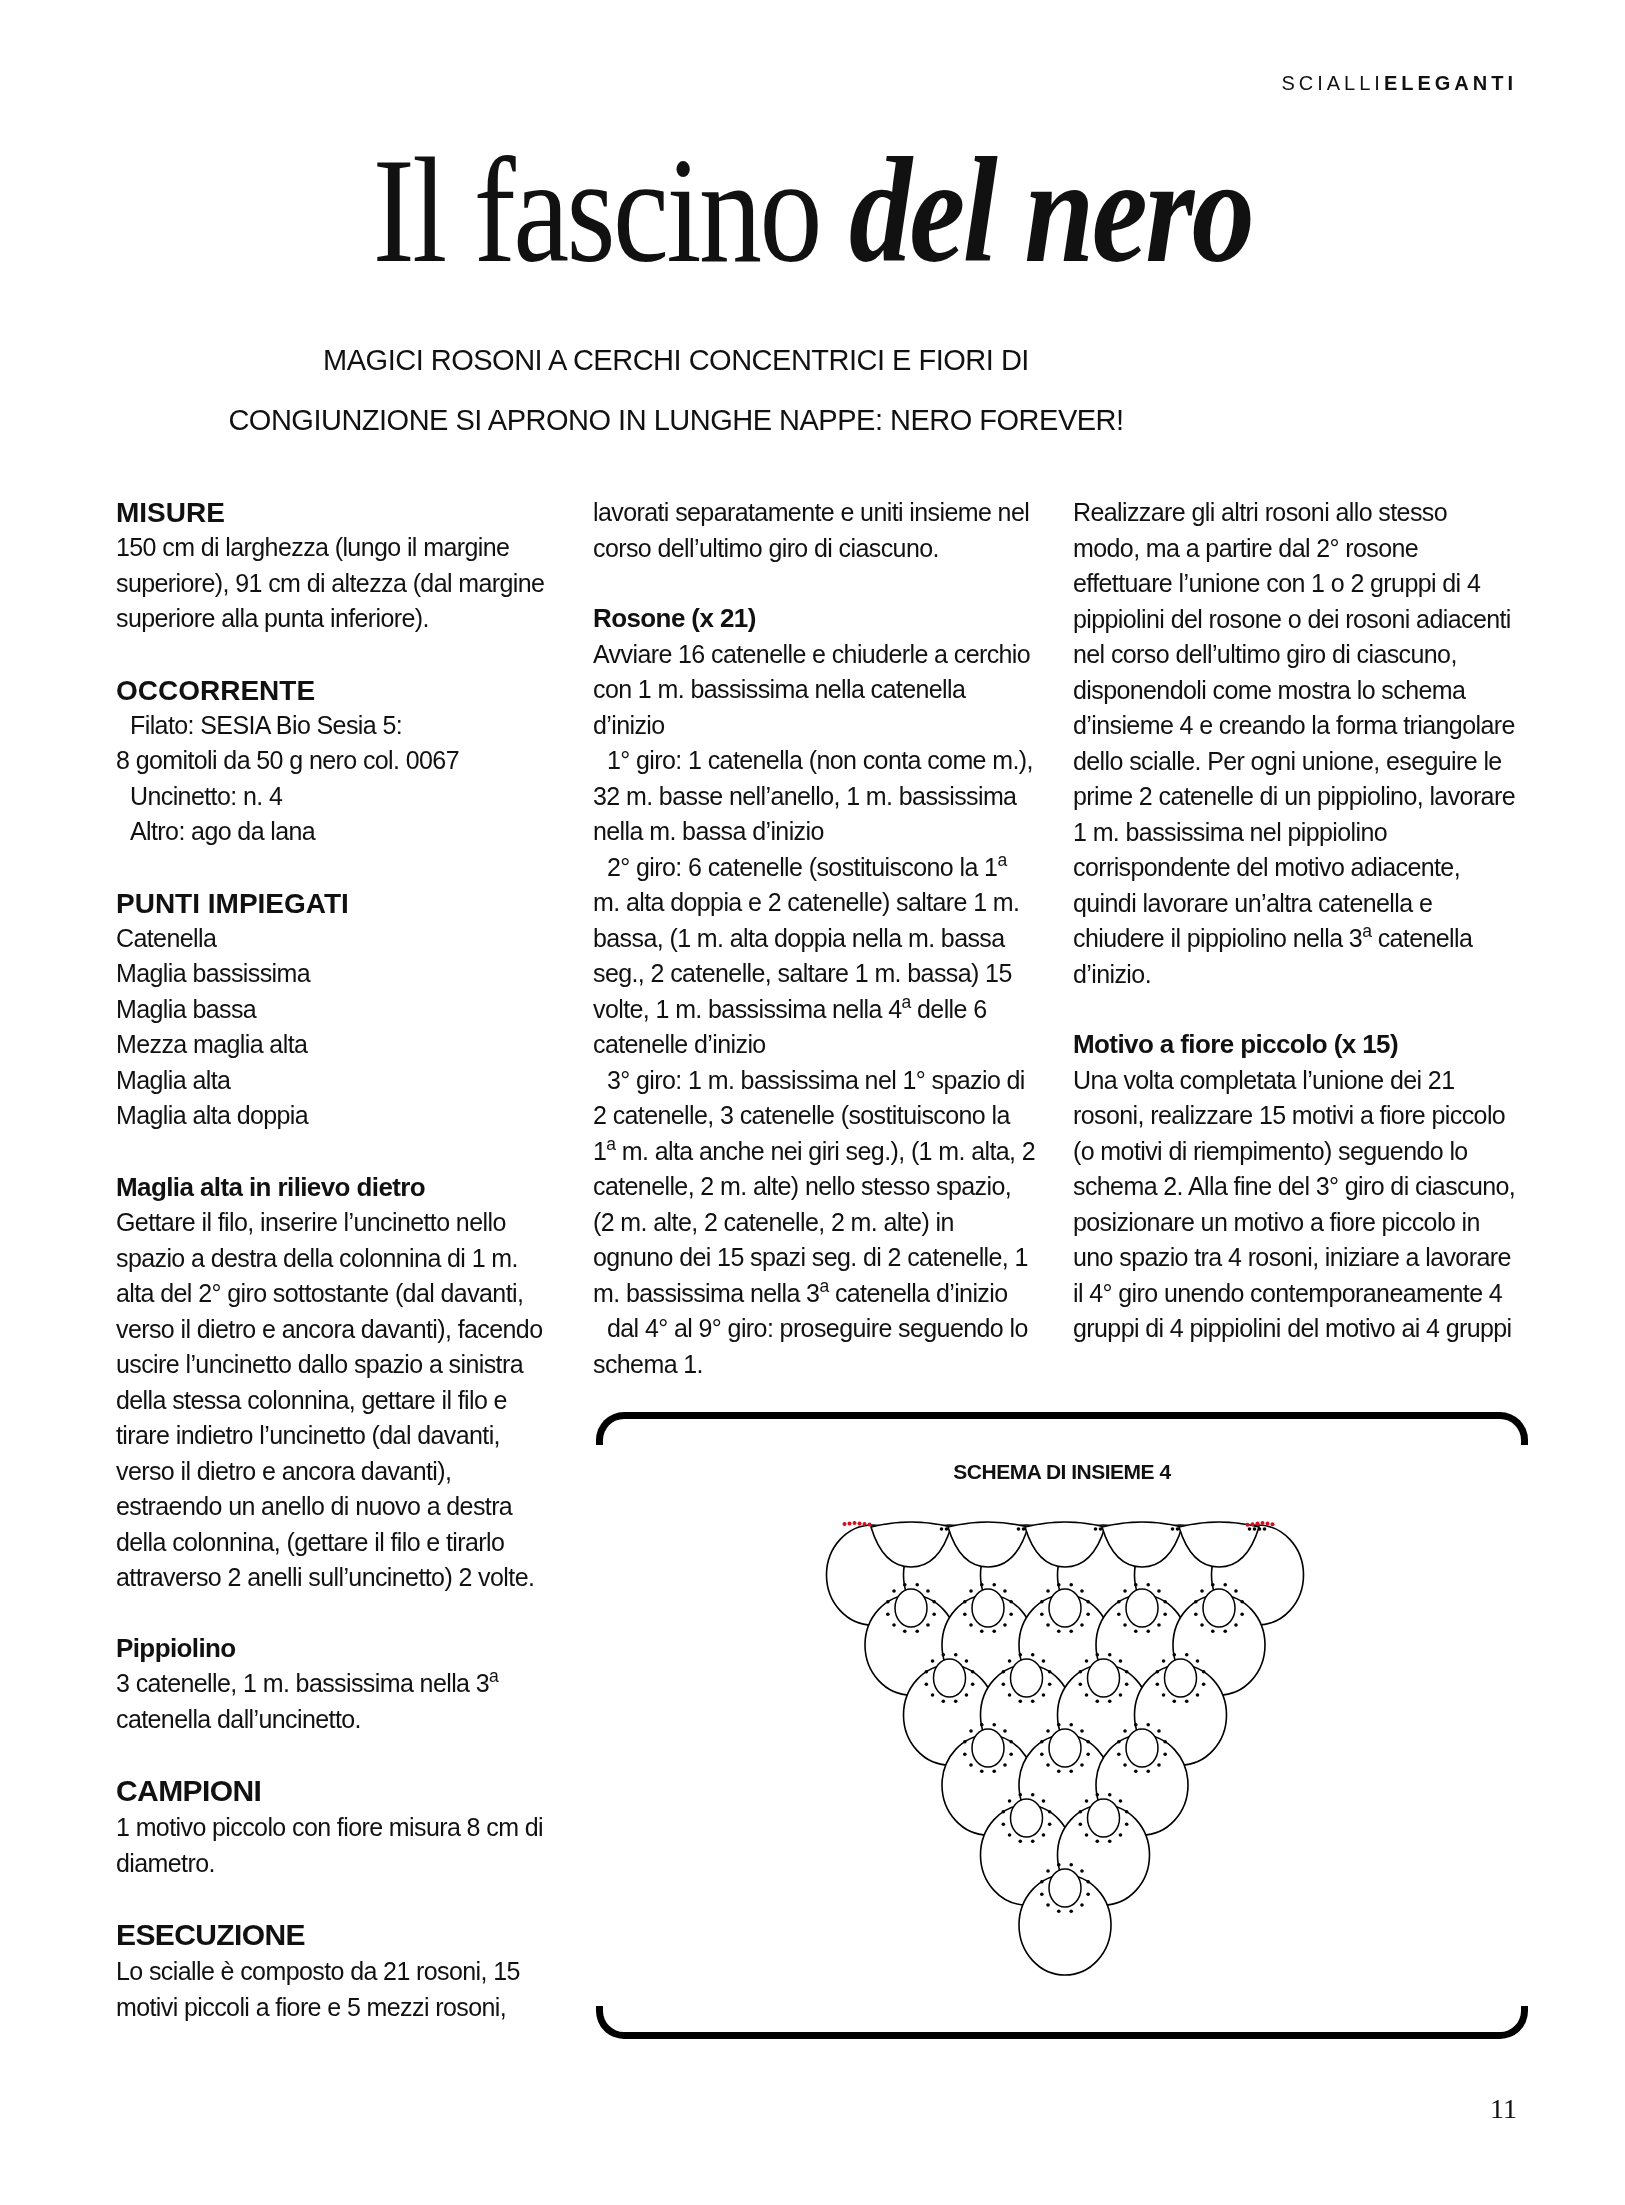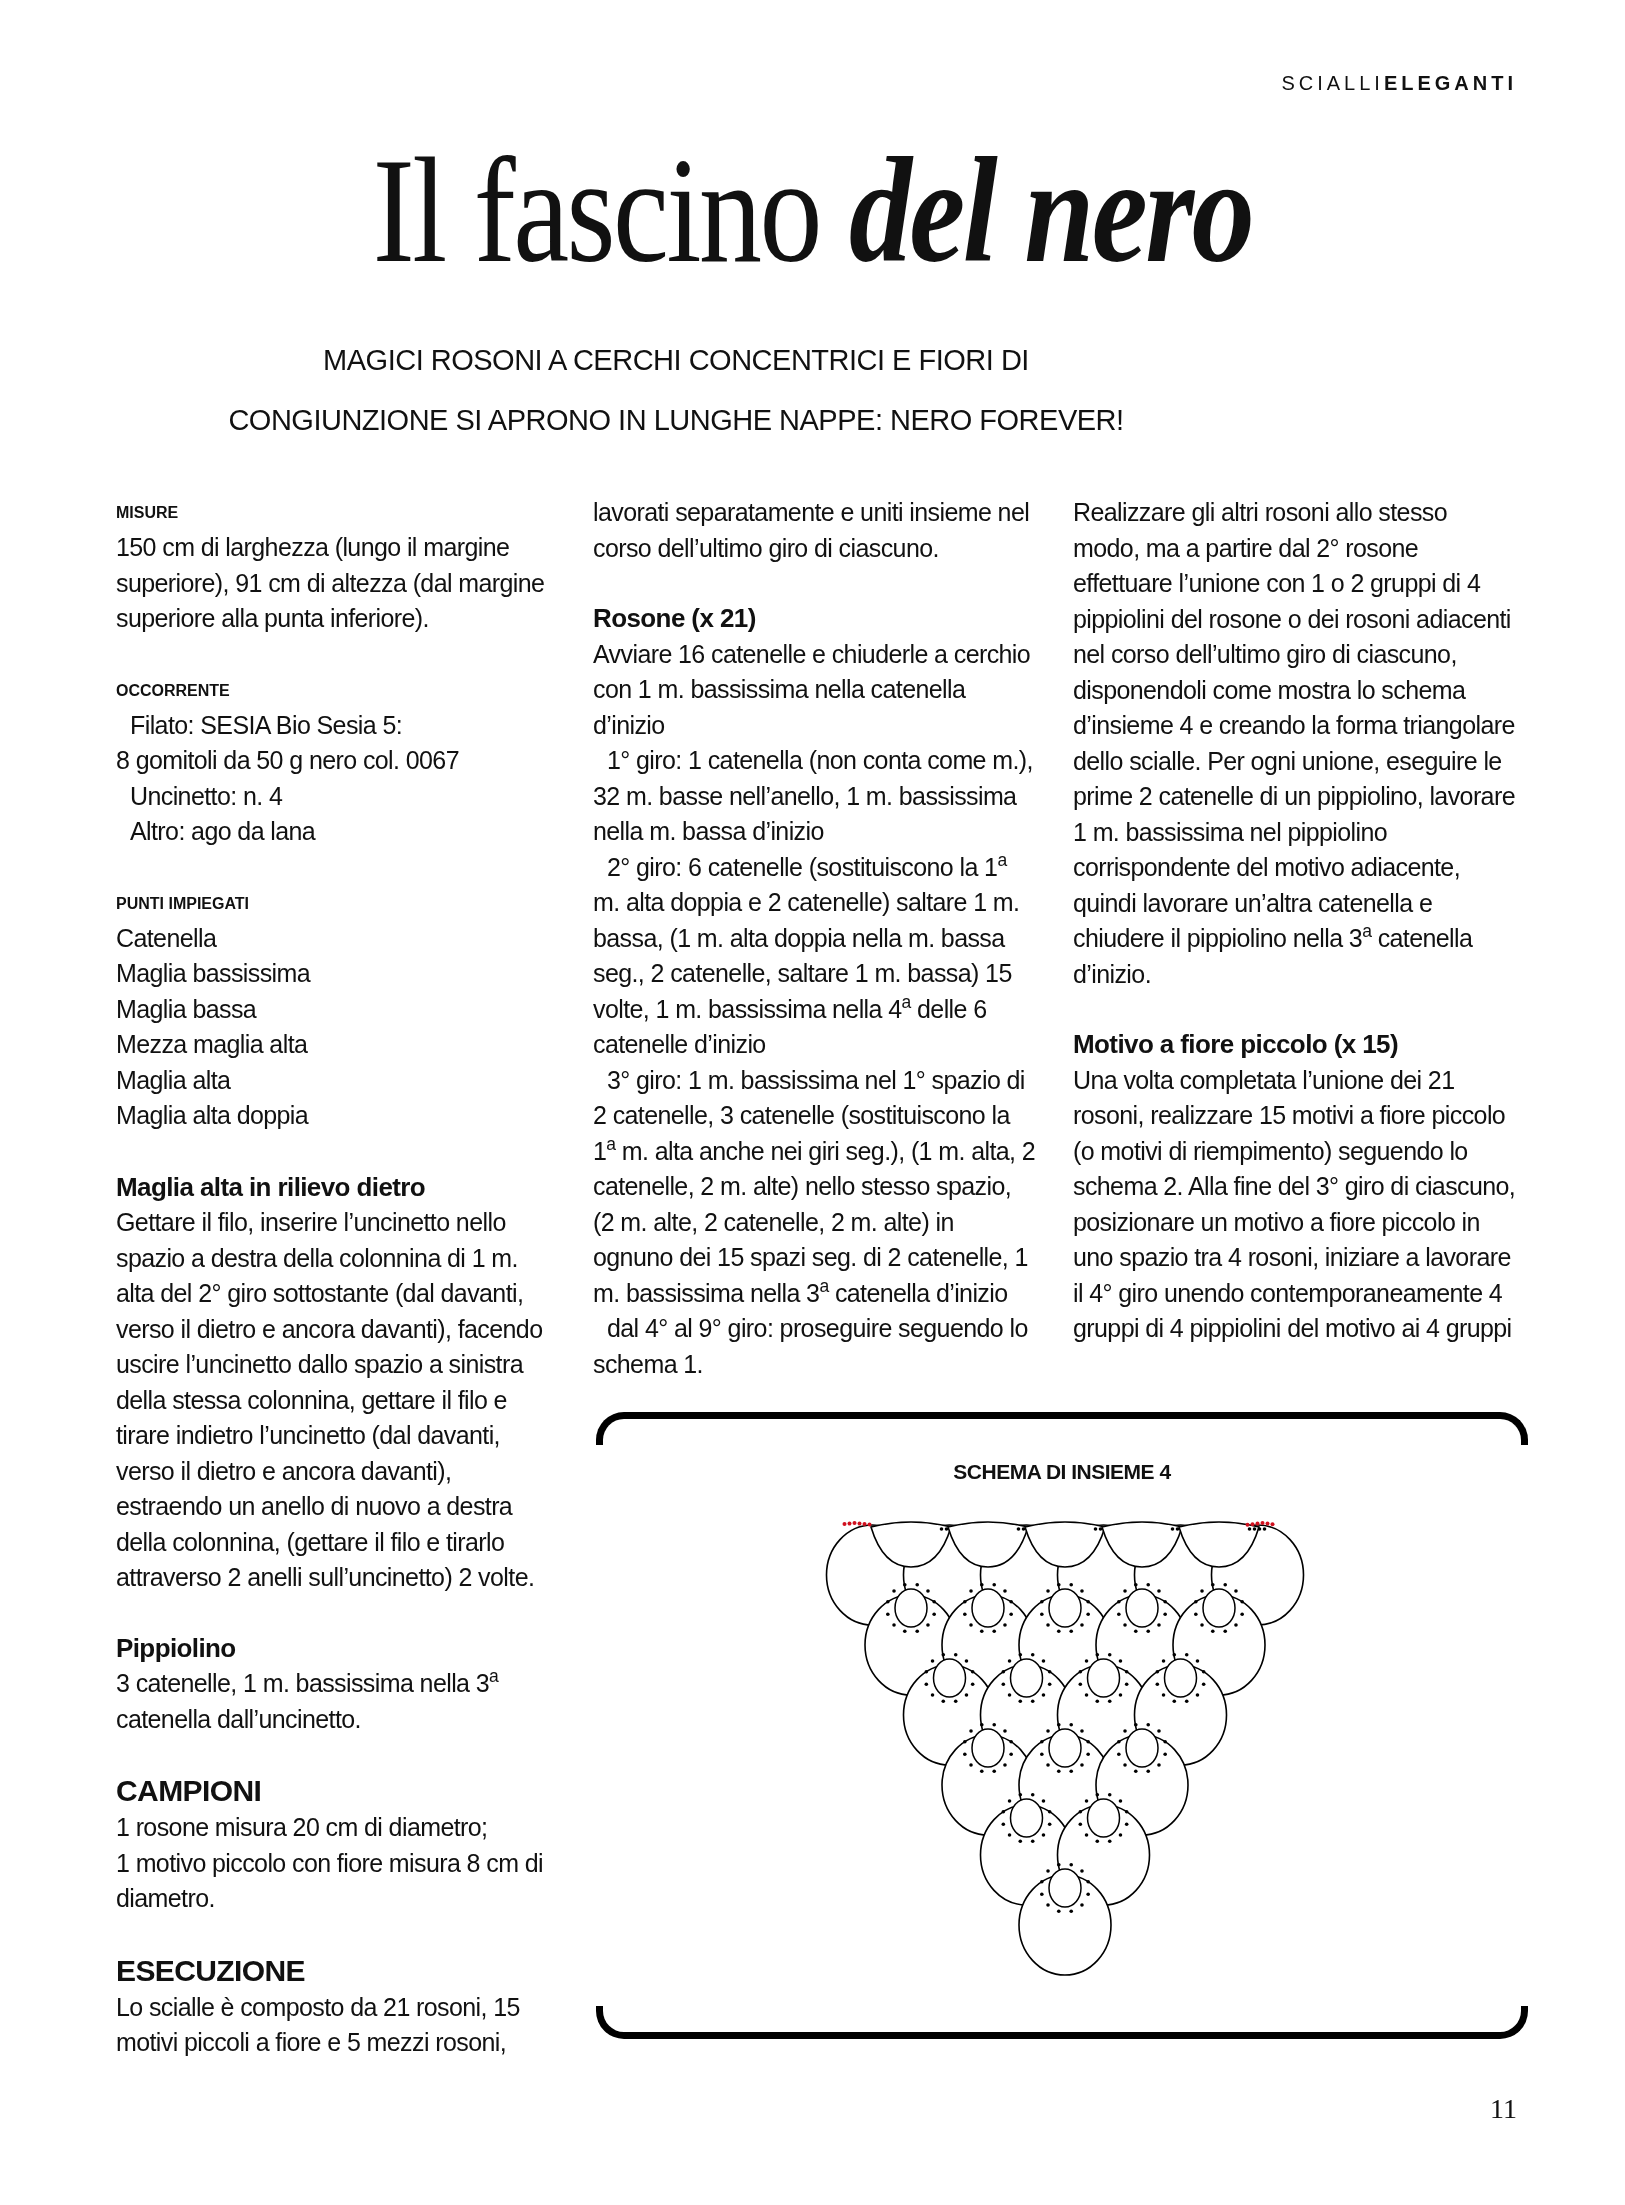--- a/index.html
+++ b/index.html
@@ -23,21 +23,21 @@
   .subtitle {
     position: absolute; top: 330px; left: 0; width: 1352px; text-align: center;
     font-size: 29px; line-height: 60px; letter-spacing: -0.5px;
   }
 
   .col { position: absolute; top: 495px; width: 444px; font-size: 25px; line-height: 35.5px; letter-spacing: -0.6px; }
   .col1 { left: 116px; }
   .col2 { left: 593px; }
   .col3 { left: 1073px; }
   .col p { margin: 0; }
-  .hsmall { font-weight: bold; font-size: 16px; letter-spacing: 0; margin: 0; line-height: 35px; }
+  .hsmall { font-weight: bold; font-size: 28px; letter-spacing: 0; margin: 0; line-height: 35px; }
   .hmid { font-weight: bold; font-size: 26px; margin: 0; }
   .hbig { font-weight: bold; font-size: 30px; margin: 0; line-height: 38px; }
   .gap { height: 35px; }
   .gap2 { height: 36px; }
   b { font-weight: normal; margin-left: 14px; }
   sup { font-size: 0.7em; line-height: 0; vertical-align: 0.55em; }
 
   .frame-top, .frame-bottom {
     position: absolute; left: 596px; width: 918px; height: 26px; border: 7px solid #000;
   }
@@ -86,21 +86,20 @@
   <p>Maglia alta</p>
   <p>Maglia alta doppia</p>
   <div class="gap2"></div>
   <p class="hmid">Maglia alta in rilievo dietro</p>
   <p>Gettare il filo, inserire l’uncinetto nello spazio a destra della colonnina di 1 m. alta del 2° giro sottostante (dal davanti, verso il dietro e ancora davanti), facendo uscire l’uncinetto dallo spazio a sinistra della stessa colonnina, gettare il filo e tirare indietro l’uncinetto (dal davanti, verso il dietro e ancora davanti), estraendo un anello di nuovo a destra della colonnina, (gettare il filo e tirarlo attraverso 2 anelli sull’uncinetto) 2 volte.</p>
   <div class="gap"></div>
   <p class="hmid">Pippiolino</p>
   <p><span>3 catenelle, 1 m. bassissima nella 3</span><sup>a</sup><span> catenella dall’uncinetto.</span></p>
   <div class="gap"></div>
   <p class="hbig">CAMPIONI</p>
-  <p>1 rosone misura 20 cm di diametro;</p>
   <p>1 motivo piccolo con fiore misura 8 cm di diametro.</p>
   <div class="gap"></div>
   <p class="hbig">ESECUZIONE</p>
   <p>Lo scialle è composto da 21 rosoni, 15 motivi piccoli a fiore e 5 mezzi rosoni,</p>
 </div>
 
 <div class="col col2 sans">
   <p>lavorati separatamente e uniti insieme nel corso dell’ultimo giro di ciascuno.</p>
   <div class="gap"></div>
   <p class="hmid">Rosone (x 21)</p>

